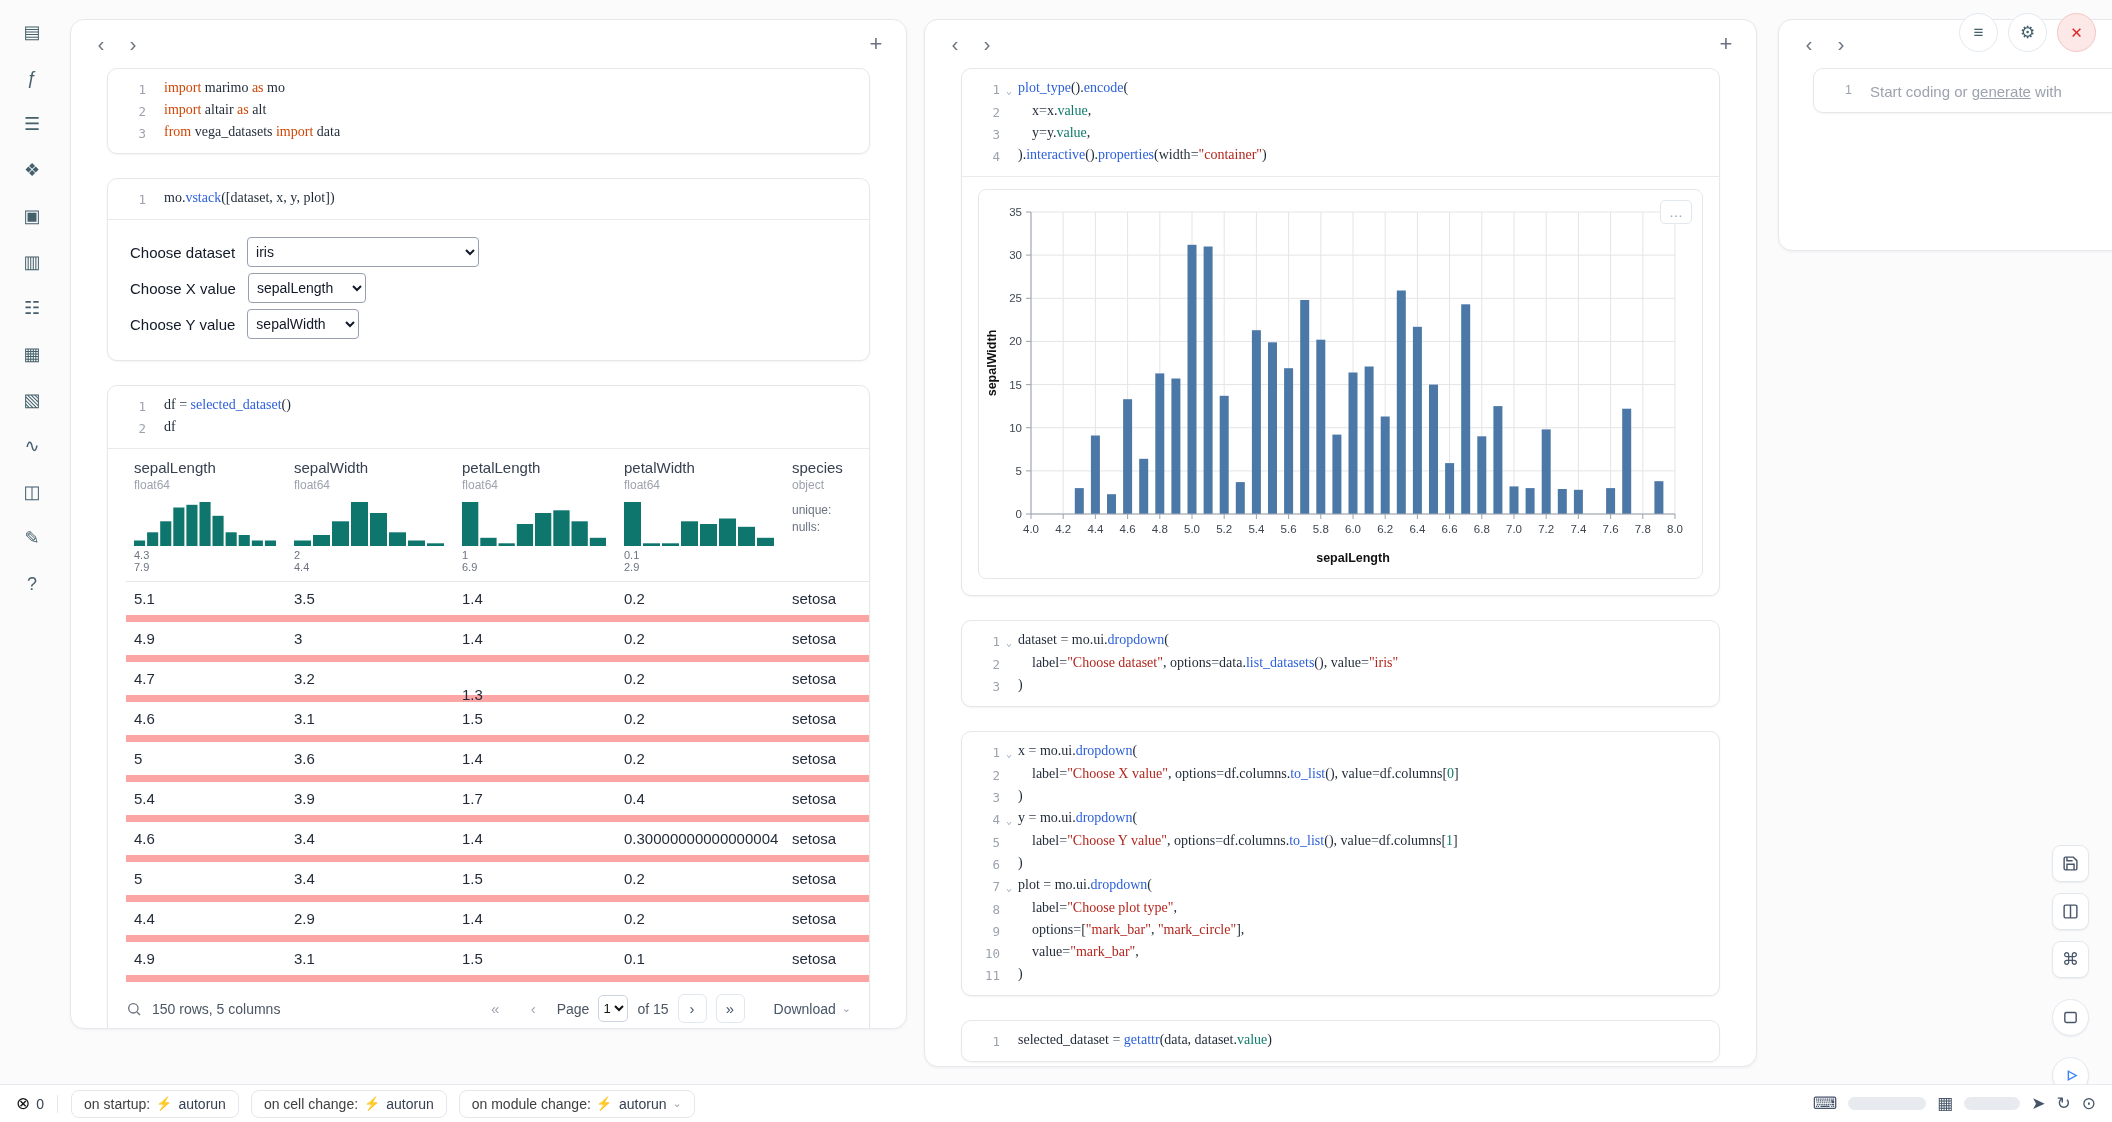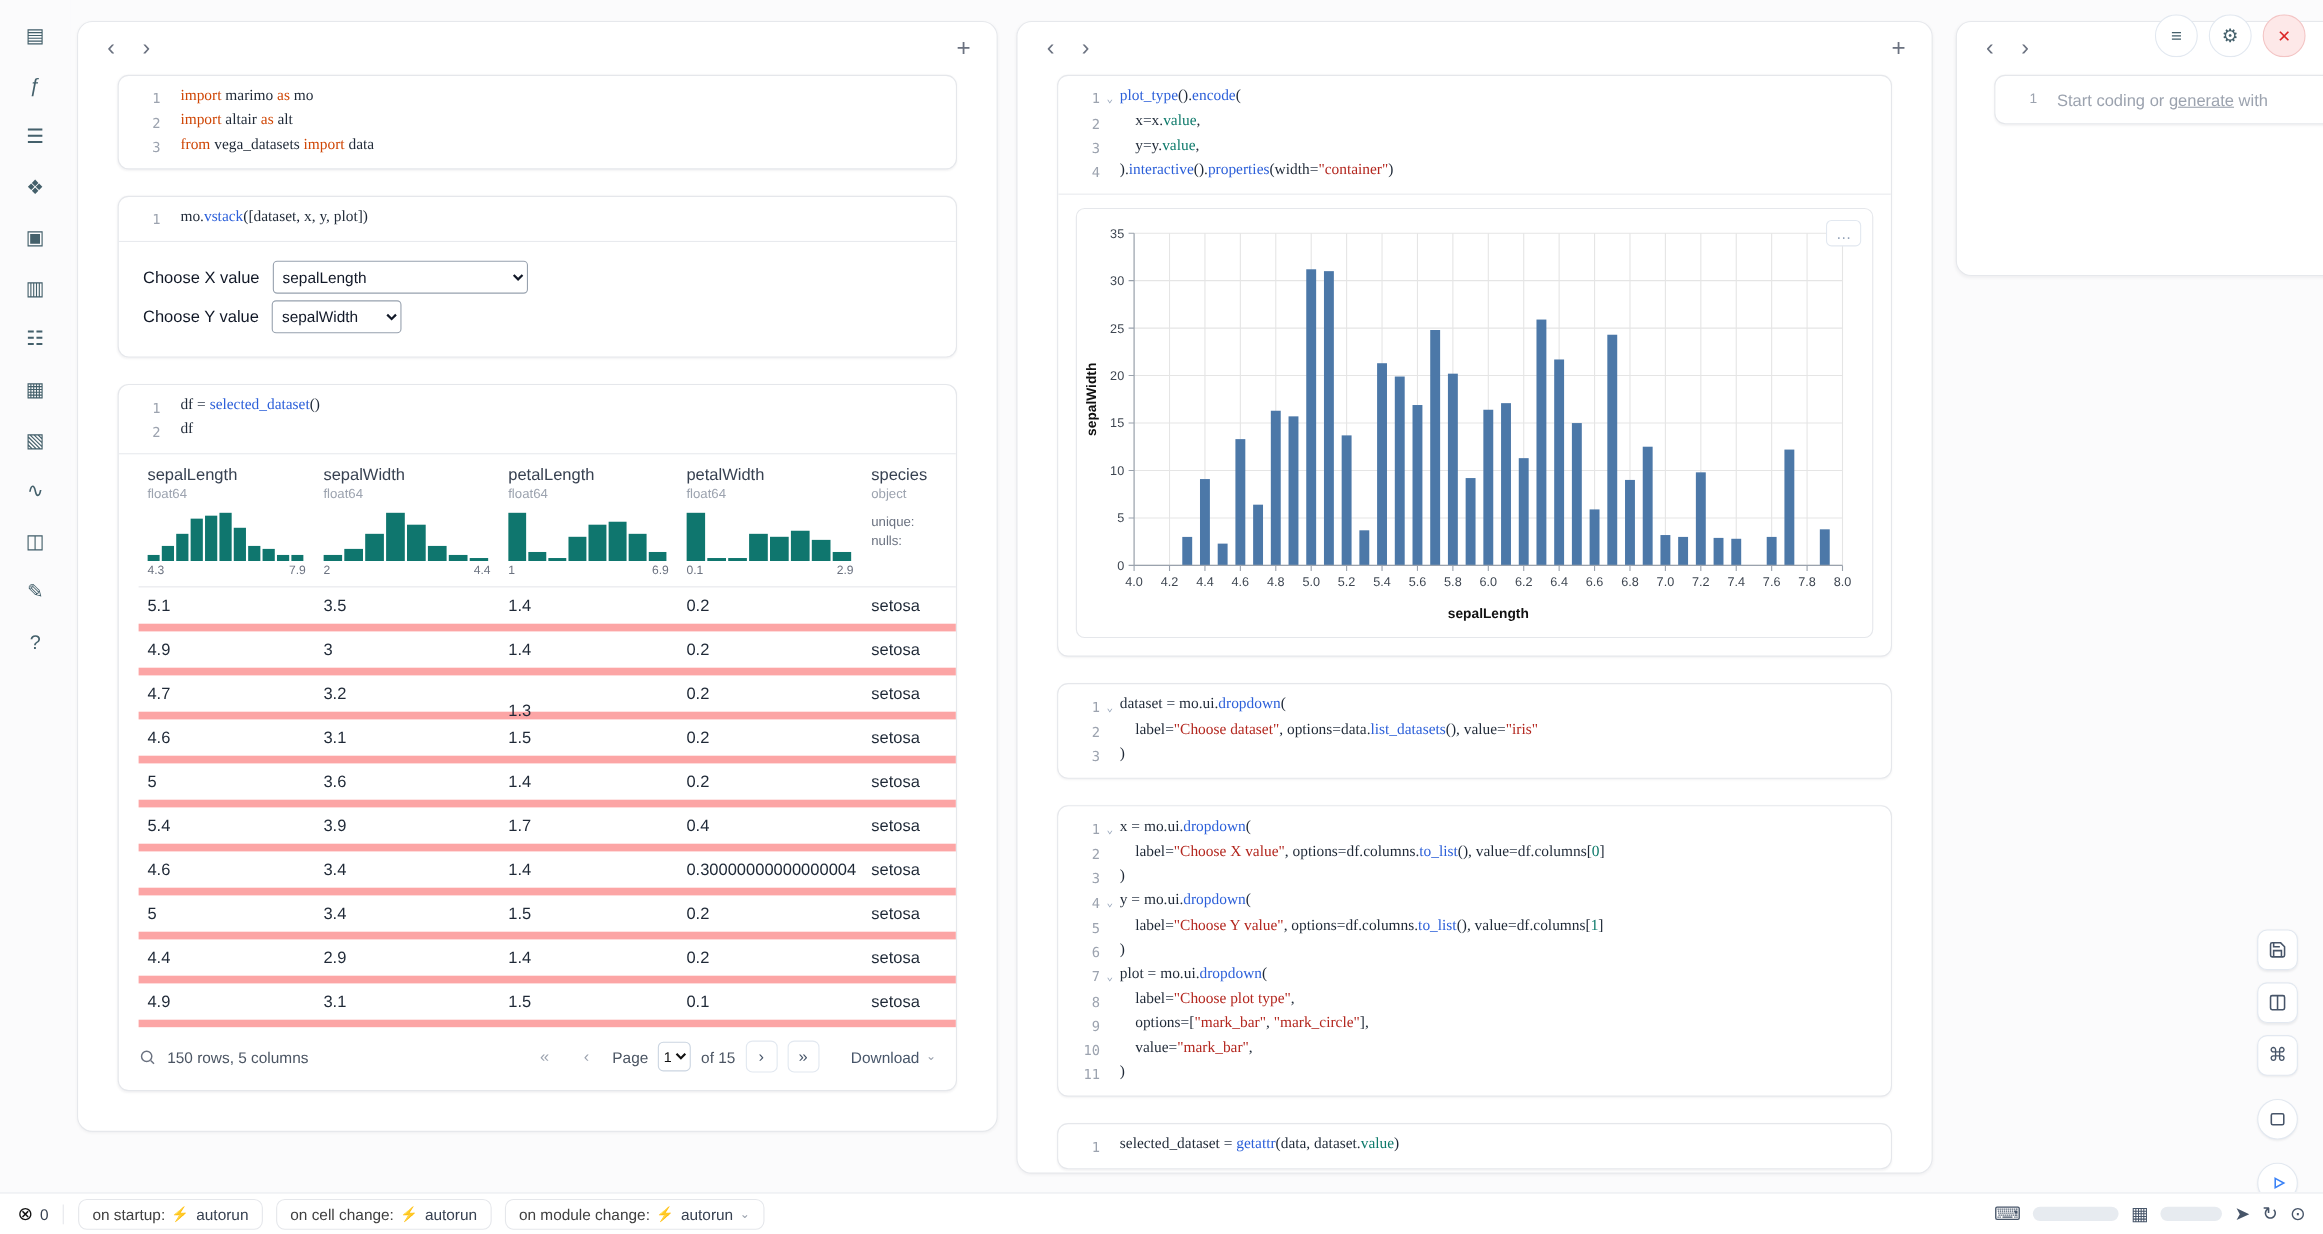--- a/index.html
+++ b/index.html
@@ -41,21 +41,21 @@
   .ctrl-row:nth-child(3) select{width:112px;}
   .ctrl-row:nth-child(4) select{width:106px;}
   
   .table-wrap{padding:10px 18px 0;overflow:hidden;}
   .df{width:760px;}
   .df-head{display:flex;border-bottom:1px solid #e5e7eb;padding-bottom:8px;}
   .df-col{padding:0 8px;box-sizing:border-box;flex:none;overflow:hidden;}
   .df-name{font-size:15px;color:#374151;font-weight:500;white-space:nowrap;}
   .df-dtype{font-size:12px;color:#9ca3af;margin-top:2px;white-space:nowrap;}
   .df-hist{margin-top:10px;height:44px;}
-  .df-minmax{display:flex;justify-content:space-between;font-size:11px;color:#6b7280;margin-top:3px;}
+  .df-minmax{display:flex;justify-content:space-between;font-size:11px;color:#6b7280;margin-top:3px;flex-direction:column;}
   .df-meta{font-size:12px;color:#6b7280;margin-top:10px;line-height:17px;white-space:nowrap;}
   .df-row{display:flex;border-bottom:7px solid #fca5a5;height:33px;align-items:center;font-size:15px;color:#1f2937;}
   .df-cell{padding:0 8px;white-space:nowrap;overflow:hidden;box-sizing:border-box;flex:none;}
   .df-footer{display:flex;align-items:center;padding:12px 18px 16px;font-size:14px;color:#4b5563;gap:10px;}
   .pager{margin-left:auto;display:flex;align-items:center;gap:9px;}
   .page-chip{width:27px;height:27px;border:1px solid #e2e8f0;border-radius:6px;display:flex;align-items:center;
     justify-content:center;color:#475569;cursor:pointer;background:#fff;font-size:15px;}
   .page-chip.disabled{border-color:transparent;color:#9ca3af;}
   .page-select{height:27px;border:1px solid #cbd5e1;border-radius:5px;background:#fff;font-size:13px;color:#111;}
   .download{display:flex;gap:6px;align-items:center;color:#475569;margin-left:20px;cursor:pointer;}
@@ -129,20 +129,24 @@
         <div class="code-line"><span class="ln">3</span><span class="fold"></span><span class="src"><span class="tok-k">from</span><span class="tok-t"> vega_datasets </span><span class="tok-k">import</span><span class="tok-t"> data</span></span></div>
       </div>
   </article>
 
   <article class="cell">
     <div class="code">
         <div class="code-line"><span class="ln">1</span><span class="fold"></span><span class="src"><span class="tok-t">mo.</span><span class="tok-f">vstack</span><span class="tok-t">([dataset, x, y, plot])</span></span></div>
       </div>
     <div class="cell-divider"></div>
     <div class="controls" id="vstack-controls">
+        <div class="ctrl-row">
+          <span>Choose dataset</span>
+          <select><option>iris</option></select>
+        </div>
         <div class="ctrl-row">
           <span>Choose X value</span>
           <select><option>sepalLength</option></select>
         </div>
         <div class="ctrl-row">
           <span>Choose Y value</span>
           <select><option>sepalWidth</option></select>
         </div>
       </div>
   </article>

